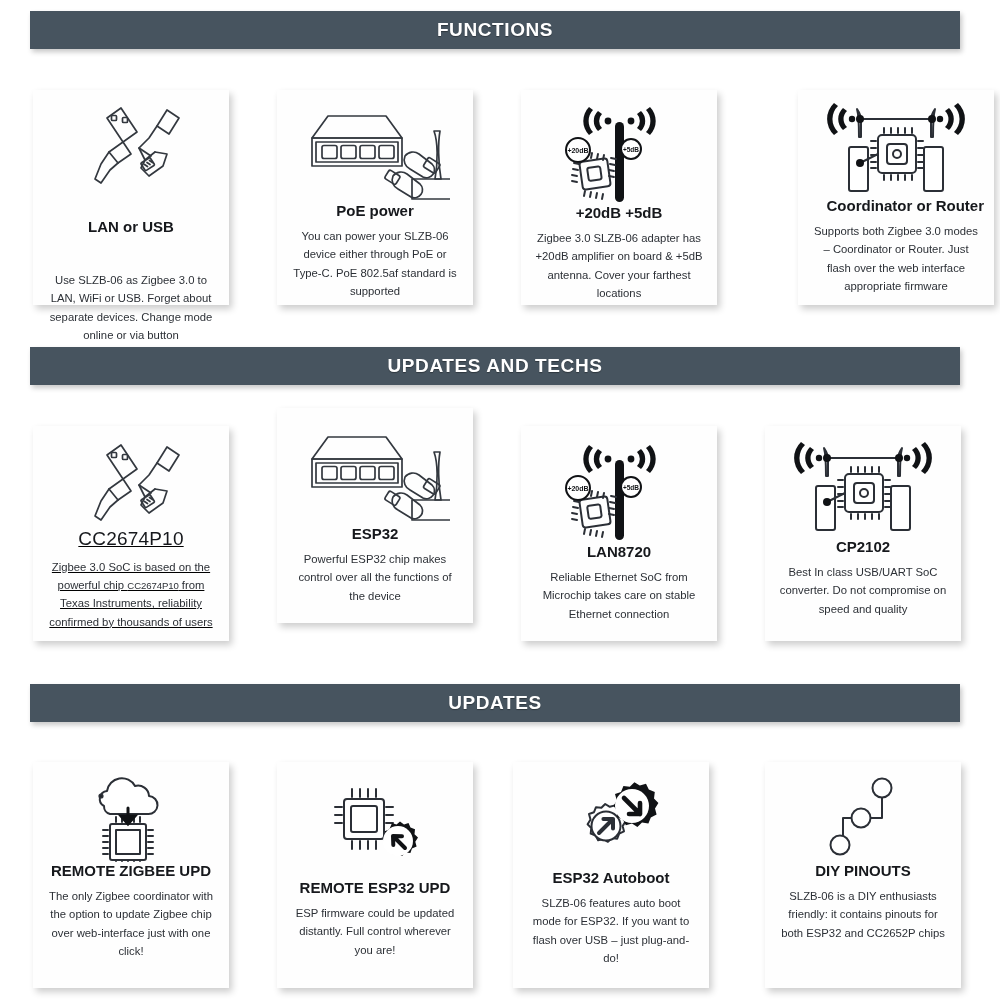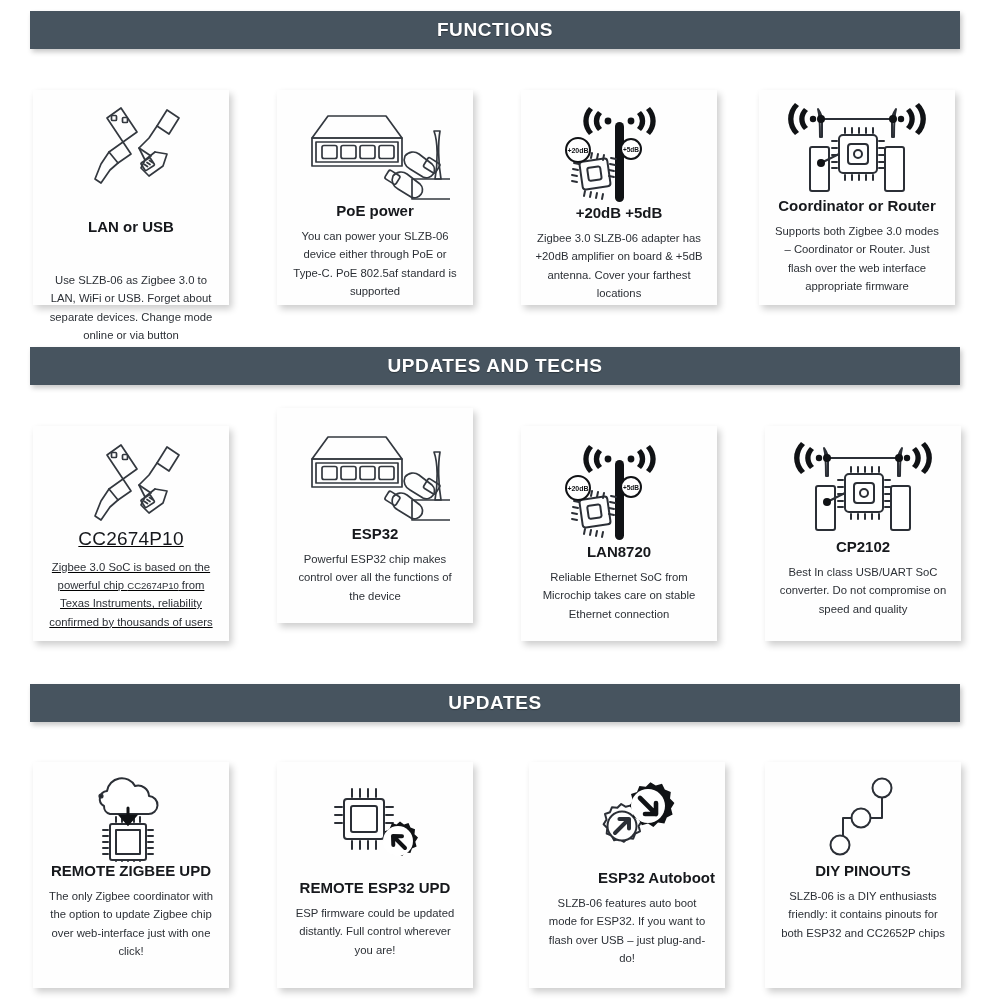--- a/index.html
+++ b/index.html
@@ -155,21 +155,21 @@
           <text x="29" y="51" font-family="Liberation Sans, sans-serif" font-size="7" font-weight="bold" text-anchor="middle" fill="#101215">+20dB</text>
           <circle cx="82" cy="47" r="10" fill="#fff" stroke="#101215" stroke-width="2"></circle>
           <text x="82" y="50" font-family="Liberation Sans, sans-serif" font-size="6.5" font-weight="bold" text-anchor="middle" fill="#101215">+5dB</text>
         </g>
       </svg>
     </div>
     <div class="card-title">+20dB +5dB</div>
     <div class="card-desc">Zigbee 3.0 SLZB-06 adapter has +20dB amplifier on board &amp; +5dB antenna. Cover your farthest locations</div>
   </div>
 
-  <div class="card" style="left:759px; top:90px; width:196px; height:215px;">
+  <div class="card" style="left:798px; top:90px; width:196px; height:215px;align-items:flex-end;">
     <div class="card-icon" style="height:100px;">
       <svg width="160" height="95" viewBox="0 0 160 95">
         <g class="stroke-dark">
           <path d="M45 35 L45 18 C45 14 43 10 41 7 C43 14 43 28 43 35 Z" fill="#fff"></path>
           <rect x="33" y="45" width="19" height="44" rx="2" fill="#fff"></rect>
           <path d="M115 35 L115 18 C115 14 117 10 119 7 C117 14 117 28 117 35 Z" fill="#fff"></path>
           <rect x="108" y="45" width="19" height="44" rx="2" fill="#fff"></rect>
           <rect x="62" y="33" width="38" height="38" rx="4" fill="#fff"></rect>
           <rect x="71" y="42" width="20" height="20" rx="3" fill="#fff"></rect>
           <circle cx="81" cy="52" r="4" fill="#fff"></circle>
@@ -355,21 +355,21 @@
           <path d="M72 46 l4.5 1.5 l3.5 -3 l4 3 l4.5 -1.5 l2 4.6 l4.5 1.6 l-0.5 5 l3.5 3.2 l-2.7 4.3 l1.3 4.7 l-4.6 2 l-1.6 4.6 l-5 -0.4 l-3.3 3.5 l-4.3 -2.7 l-4.7 1.3 l-2 -4.6 l-4.6 -1.6 l0.4 -5 l-3.5 -3.3 l2.7 -4.3 l-1.3 -4.7 l4.6 -2 Z"></path>
           <circle cx="78" cy="64" r="15" fill="#fff"></circle>
           <path d="M85 71 L73 59 M73 59 l0.3 9 M73 59 l9 0.3" stroke="#101215" stroke-width="4" fill="none" stroke-linecap="round"></path>
         </g>
       </svg>
     </div>
     <div class="card-title">REMOTE ESP32 UPD</div>
     <div class="card-desc">ESP firmware could be updated distantly. Full control wherever you are!</div>
   </div>
 
-  <div class="card" style="left:529px; top:762px; width:196px; height:226px;align-items:flex-end;">
+  <div class="card" style="left:513px; top:762px; width:196px; height:226px;">
     <div class="card-icon" style="height:95px;">
       <svg width="120" height="92" viewBox="0 0 120 92">
         <g class="stroke-dark">
           <path d="M38 38 l5 -1.8 l2 -5 l5.4 0.6 l3.8 -3.8 l4.6 2.8 l5.2 -1.4 l2.4 4.8 l5 2 l-0.6 5.4 l3.7 3.9 l-2.9 4.6 l1.4 5.2 l-4.8 2.4 l-2 5 l-5.4 -0.6 l-3.9 3.7 l-4.6 -2.9 l-5.2 1.4 l-2.4 -4.8 l-5 -2 l0.6 -5.4 l-3.7 -3.9 l2.9 -4.6 Z" fill="#fff"></path>
           <circle cx="55" cy="50" r="14.5" fill="#fff"></circle>
           <path d="M48 57 L62 43 M62 43 l-9.6 0 M62 43 l0 9.6" stroke-width="4" fill="none" stroke-linecap="round"></path>
         </g>
         <g class="fill-dark">
           <path d="M70 6 l6 -2 l2.4 -6 l6.4 0.8 l4.6 -4.6 l5.4 3.4 l6.2 -1.8 l2.8 5.8 l6 2.4 l-0.8 6.4 l4.4 4.6 l-3.4 5.4 l1.6 6.2 l-5.8 2.8 l-2.4 6 l-6.4 -0.8 l-4.6 4.4 l-5.4 -3.4 l-6.2 1.6 l-2.8 -5.8 l-6 -2.4 l0.8 -6.4 l-4.4 -4.6 l3.4 -5.4 Z" transform="translate(-6,12)"></path>
           <circle cx="81" cy="30" r="17" fill="#fff"></circle>

